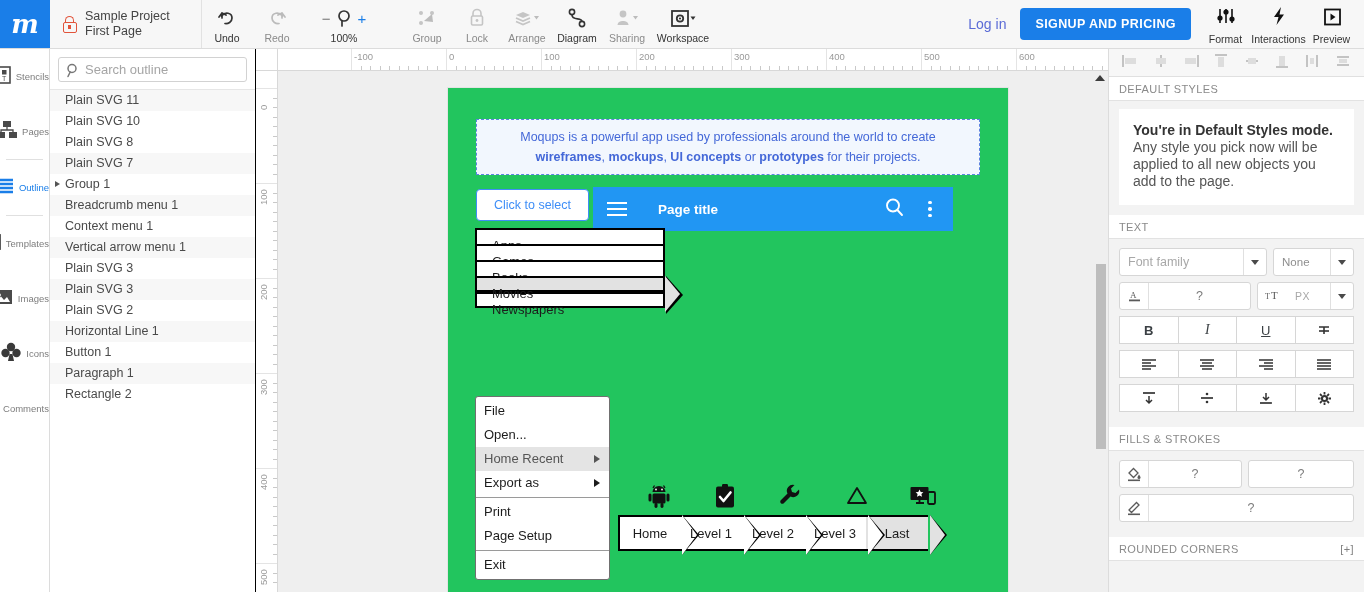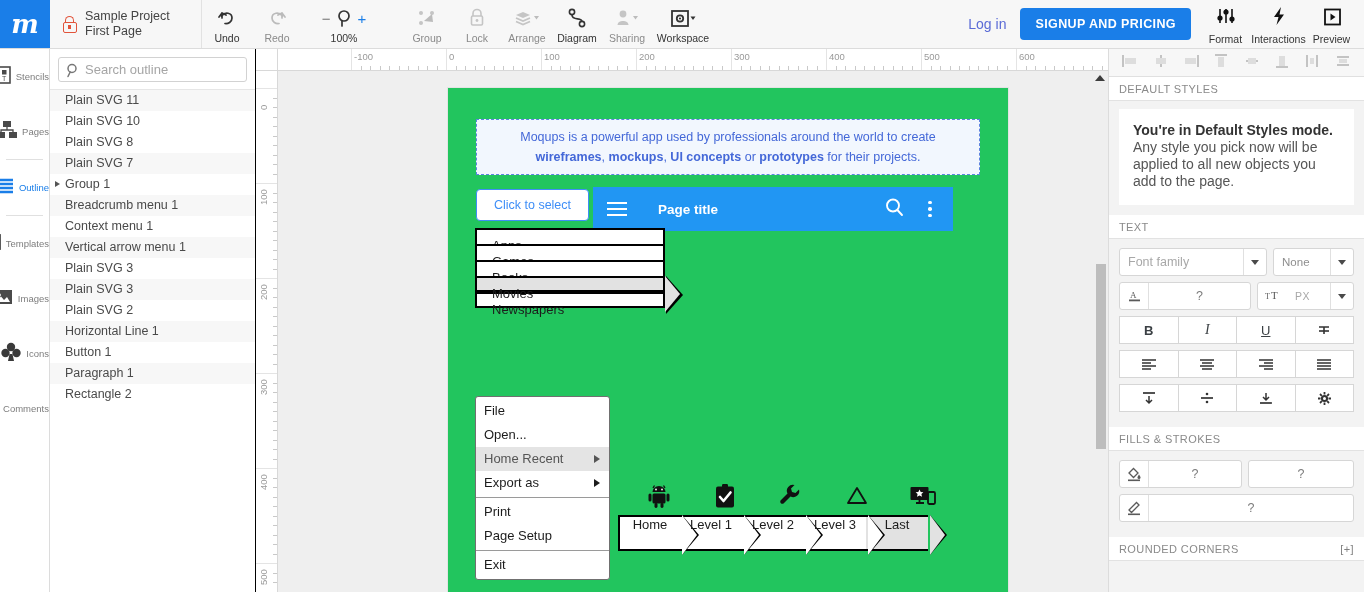--- a/index.html
+++ b/index.html
@@ -232,21 +232,21 @@
     display: flex; align-items: flex-end;
   }
   .svgrow .sico { width: 72px; display: flex; justify-content: center; }
 
   
   .bread {
     position: absolute; left: 170px; top: 427px; height: 36px;
     display: flex; align-items: stretch;
   }
   .bc {
-    position: relative; height: 36px; display: flex; 
+    position: relative; height: 36px; display: flex; align-items: center;
     justify-content: center; font-size: 13px; color: #1c1c1c;
     background: #fff; border-top: 2px solid #000; border-bottom: 2px solid #000;
     padding: 0 6px; min-width: 62px; cursor: pointer;
   }
   .bc:first-child { border-left: 2px solid #000; }
   .bc.sel { background: #e2e2e2; }
   .bc .chev, .bc .chevb {
     position: absolute; right: -17px; top: -2px; width: 0; height: 0; z-index: 2;
     border-top: 20px solid transparent; border-bottom: 20px solid transparent;
   }

